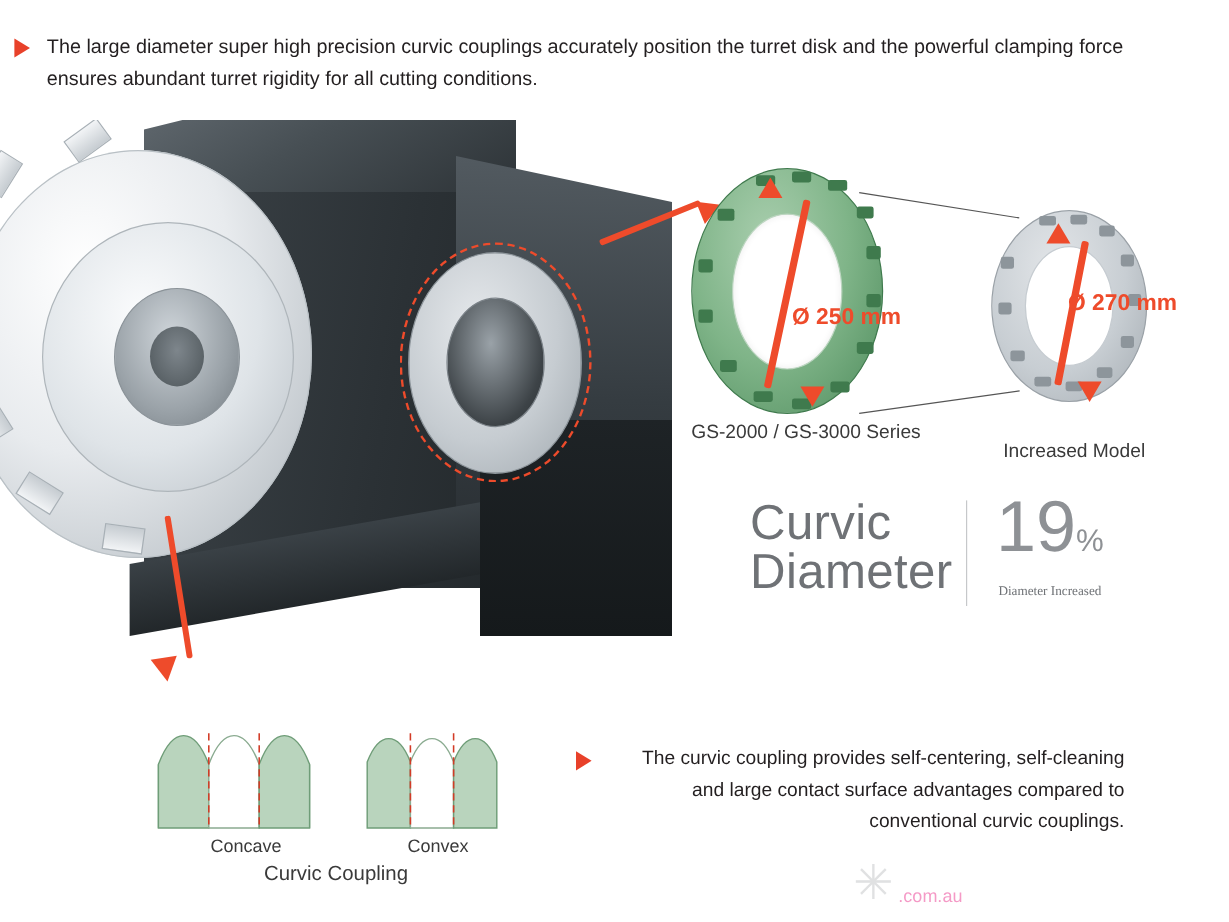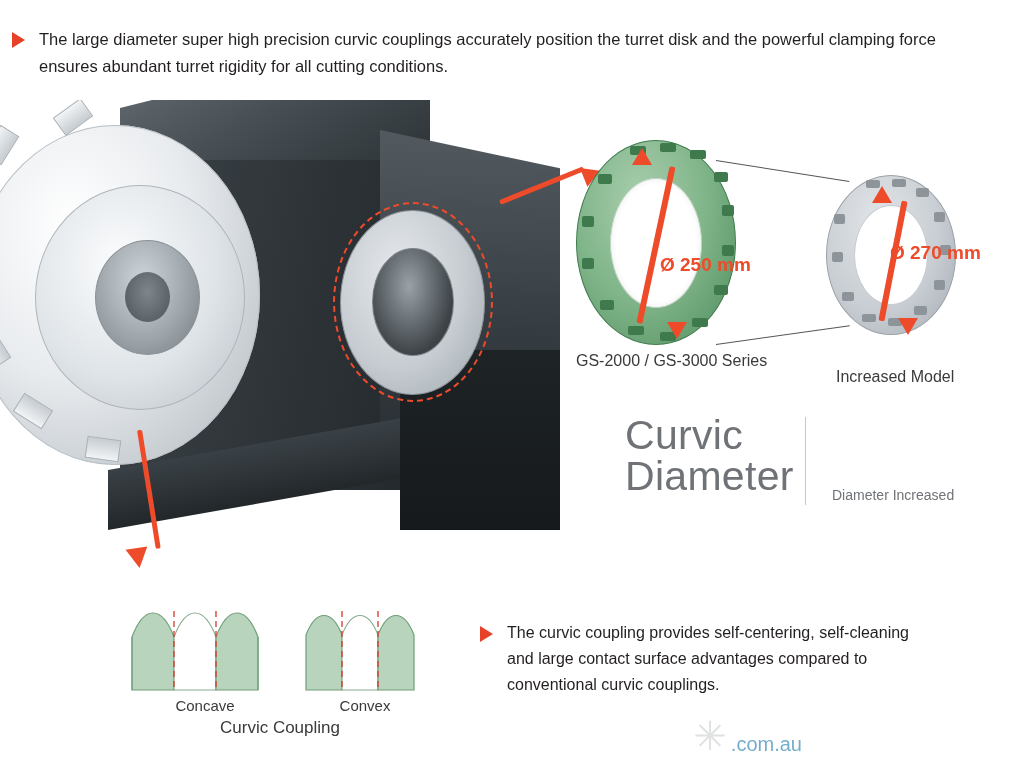--- a/index.html
+++ b/index.html
@@ -33,21 +33,21 @@
   .bullet-text {
     font-size: 16.5px;
     color: #231f20;
     line-height: 1.62;
     margin-left: 14px;
   }
 
   #top-bullet { left: 12px; top: 26px; width: 980px; }
   #top-bullet .bullet-text { width: 940px; }
 
-  #bottom-bullet { left: 480px; top: 620px; width: 470px; }
+  #bottom-bullet { left: 480px; top: 620px; width: 470px; text-align: right; }
   #bottom-bullet .bullet-text { width: 430px; font-size: 16px; }
 
   
   #photo {
     position: absolute;
     left: 0; top: 100px;
     width: 570px; height: 430px;
     overflow: hidden;
   }
   
@@ -230,41 +230,41 @@
     position: absolute; left: 180px; top: 2px;
     width: 1px; height: 88px; background: #c6c8ca;
   }
   #headline .pct {
     position: absolute; left: 205px; top: -6px;
     font-size: 60px; color: #8e9195; line-height: 1;
   }
   #headline .pct small { font-size: 26px; }
   #headline .sub {
     position: absolute; left: 207px; top: 72px;
-    font-size: 14px; color: #6f7276;
+    font-size: 11px; color: #6f7276; font-family: Liberation Serif, serif;
   }
 
   
   #profiles { position: absolute; left: 110px; top: 595px; width: 340px; height: 150px; }
   .prof-caption {
     position: absolute; font-size: 15px; color: #3a3a3a; text-align: center;
   }
   #profiles-title {
     position: absolute; left: 110px; top: 718px; width: 340px;
     text-align: center; font-size: 17px; color: #3a3a3a;
   }
 
   
   #logo {
     position: absolute; right: 14px; bottom: 12px;
     display: flex; align-items: flex-end; opacity: .55;
   }
   #logo .star { font-size: 40px; color: #c7c9cb; line-height: 1; margin-right: 4px; }
   #logo .m4u { font-size: 40px; font-weight: bold; color: #c7c9cb; line-height: .95; letter-spacing: -1px; }
-  #logo .dotau { font-size: 20px; color: #0369a1; text-align: right; }
+  #logo .dotau { font-size: 15px; color: #ec4899; text-align: right; }
 </style>
 </head>
 <body>
 
 <div id="page">
 
   <div class="bullet-row" id="top-bullet">
     <div class="tri"></div>
     <div class="bullet-text">The large diameter super high precision curvic couplings accurately position the turret disk and the powerful clamping force ensures abundant turret rigidity for all cutting conditions.</div>
   </div>
@@ -343,20 +343,21 @@
   <div class="dimhead-down" style="left:898px; top:318px;"></div>
   <div class="dimlabel" style="left:890px; top:242px;">Ø 270 mm</div>
   <div class="ring-caption" style="left:836px; top:368px;">Increased Model</div>
 
   <div id="headline">
     <div class="title">
       <span>Curvic</span>
       <span>Diameter</span>
     </div>
     <div id="vdiv"></div>
+    <div class="pct"><span>19</span><small>%</small></div>
     <div class="sub">Diameter Increased</div>
   </div>
 
   <div id="profiles">
     <svg width="340" height="110" viewBox="0 0 340 110">
 
       <g>
         <path d="M22,95 L22,42 C34,10 52,10 64,42 L64,95 Z" fill="#b9d4bd" stroke="#6f9d78" stroke-width="1.2"></path>
         <path d="M64,42 C76,10 94,10 106,42 L106,95 L64,95 Z" fill="#ffffff" stroke="#8aab90" stroke-width="1.2"></path>
         <path d="M106,42 C118,10 136,10 148,42 L148,95 L106,95 Z" fill="#b9d4bd" stroke="#6f9d78" stroke-width="1.2"></path>

